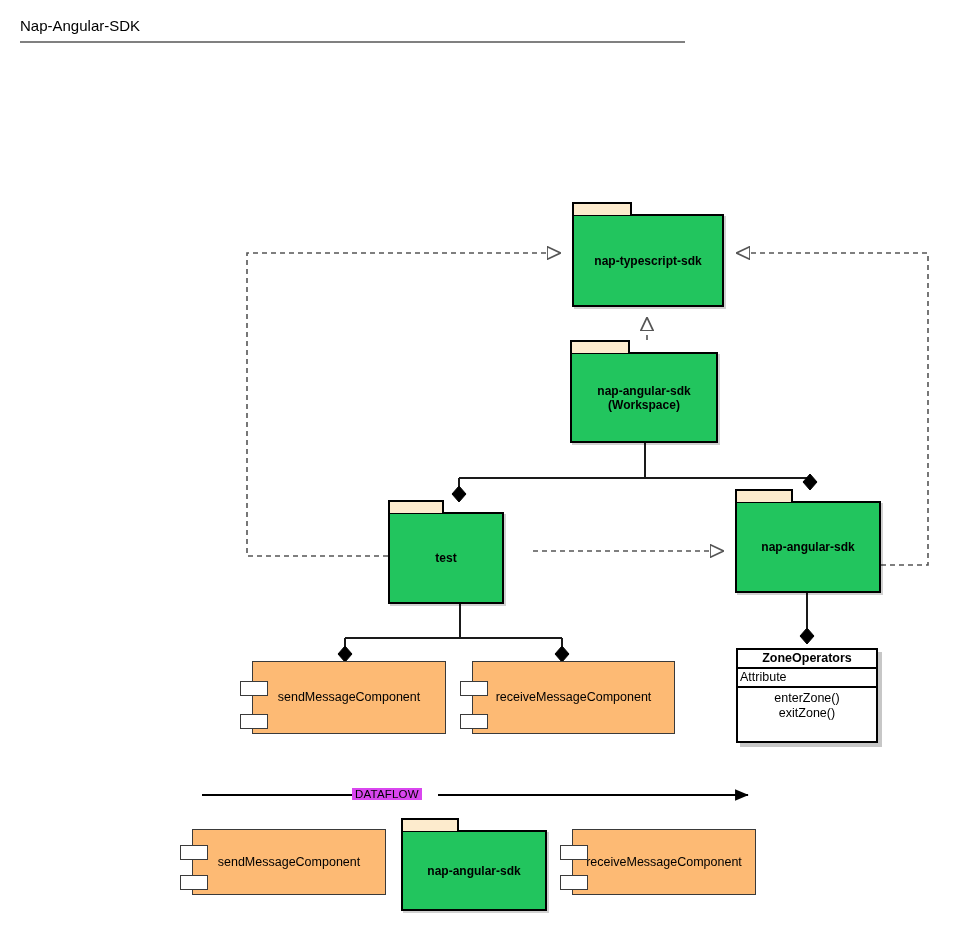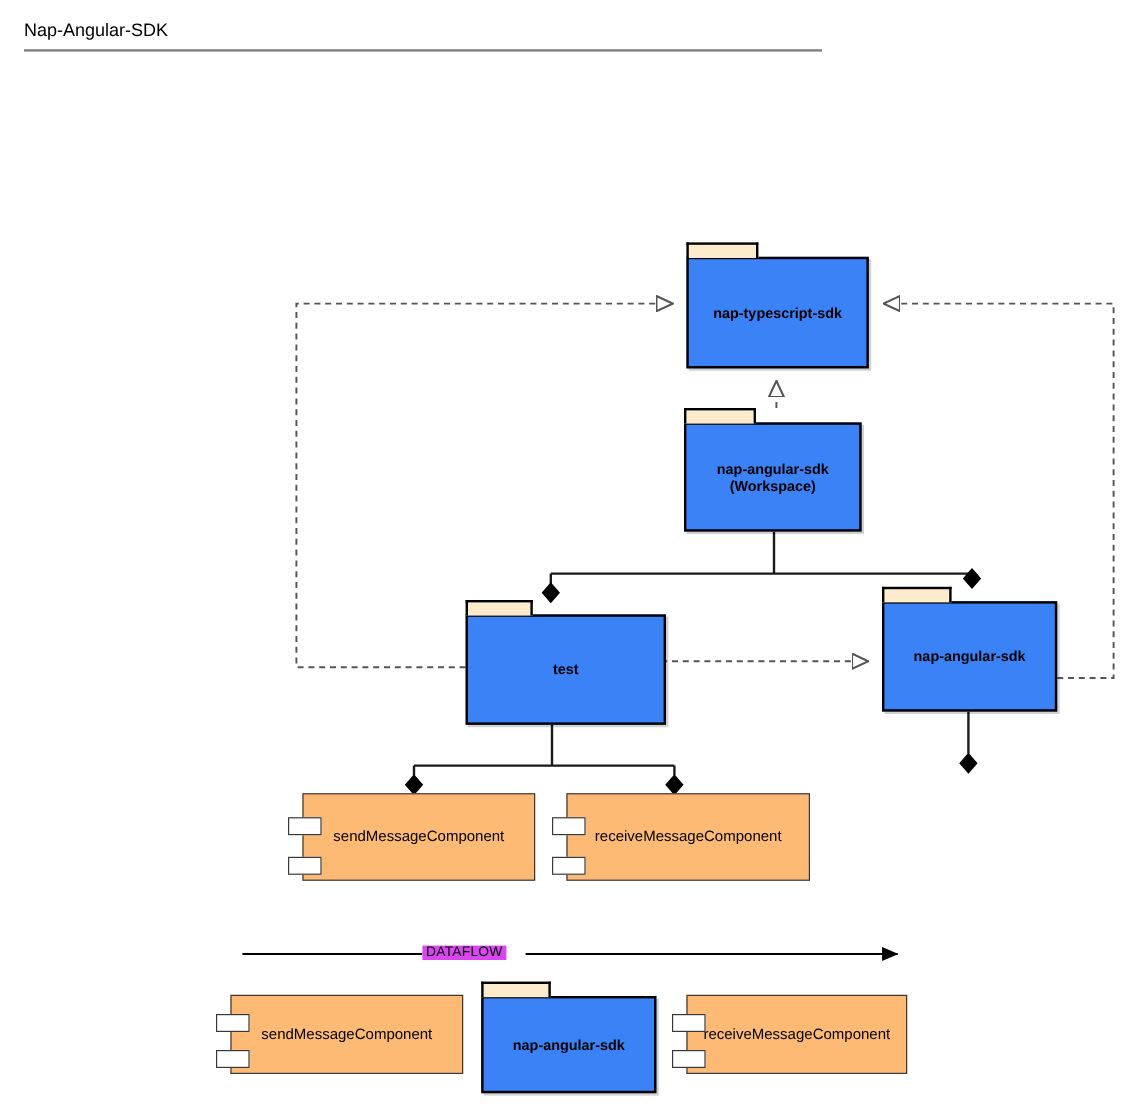--- a/index.html
+++ b/index.html
@@ -69,21 +69,21 @@
     border-bottom: none;
     z-index: 2;
   }
   .pkg .pkg-body {
     position: absolute;
     left: 0;
     top: 12px;
     right: 0;
     bottom: 0;
     box-sizing: border-box;
-    background: #3b82f6;
+    background: #22c55e;
     border: 2px solid #000;
     display: flex;
     align-items: center;
     justify-content: center;
     box-shadow: 2px 2px 0 rgba(0,0,0,0.18);
   }
   .pkg .pkg-label {
     font-size: 12px;
     font-weight: bold;
     line-height: 14px;
@@ -242,21 +242,21 @@
   </div>
 
   <div class="pkg" style="left:570px; top:340px; width:148px; height:103px;">
     <div class="pkg-tab" style="width:60px;"></div>
     <div class="pkg-body">
       <span class="pkg-label">nap-angular-sdk
 (Workspace)</span>
     </div>
   </div>
 
-  <div class="pkg" style="left:388px; top:500px; width:167px; height:104px;">
+  <div class="pkg" style="left:388px; top:500px; width:116px; height:104px;">
     <div class="pkg-tab" style="width:56px;"></div>
     <div class="pkg-body">
       <span class="pkg-label">test</span>
     </div>
   </div>
 
   <div class="pkg" style="left:735px; top:489px; width:146px; height:104px;">
     <div class="pkg-tab" style="width:58px;"></div>
     <div class="pkg-body">
       <span class="pkg-label">nap-angular-sdk</span>
@@ -295,16 +295,22 @@
   </div>
 
   <div class="component" style="left:560px; top:829px; width:196px; height:66px;">
     <div class="cmp-body">
       <span class="cmp-label">receiveMessageComponent</span>
     </div>
     <div class="cmp-tab t1" style="top:16px;"></div>
     <div class="cmp-tab t2" style="top:46px;"></div>
   </div>
 
+  <div class="uml-class" style="left:736px; top:648px; width:142px; height:95px;">
+    <div class="cls-name">ZoneOperators</div>
+    <div class="cls-attrs">Attribute</div>
+    <div class="cls-ops">enterZone()
+exitZone()</div>
+  </div>
 
   <div id="dataflow-label" style="left:352px; top:788px;">DATAFLOW</div>
 
 </div>
 
 </body></html>

